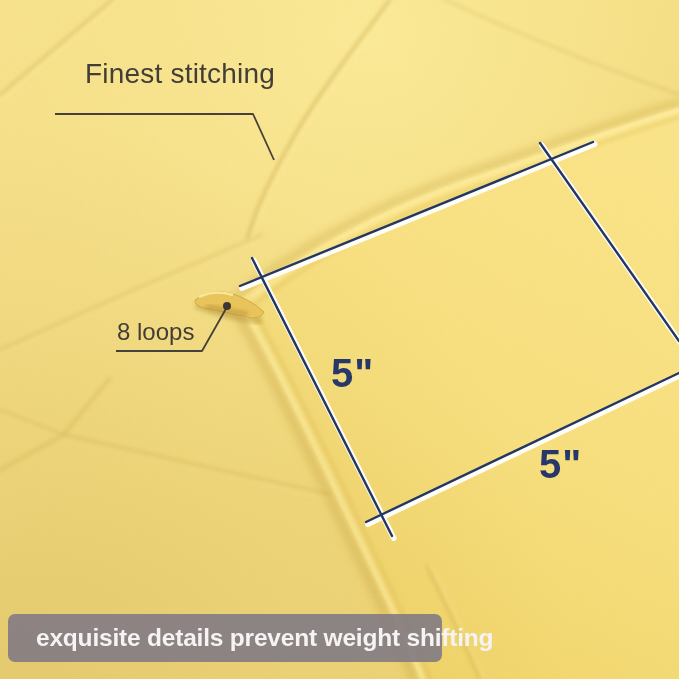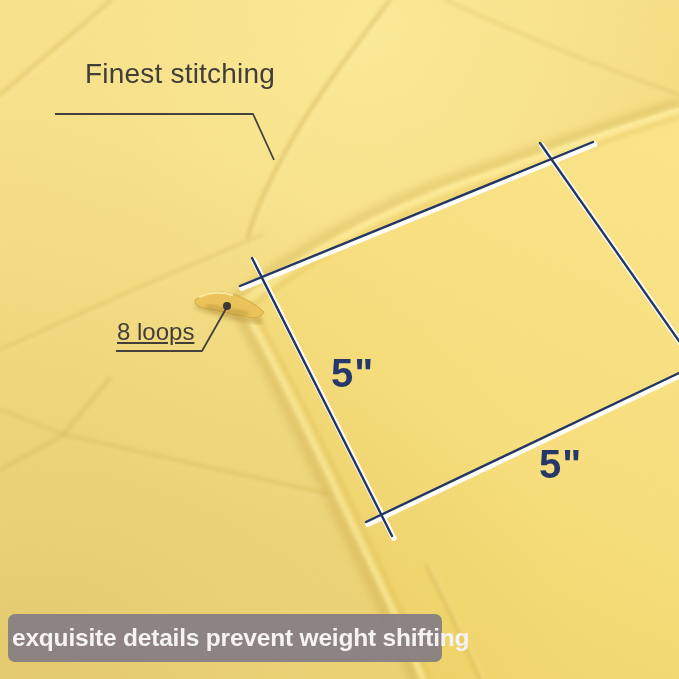--- a/index.html
+++ b/index.html
@@ -9,32 +9,32 @@
     -webkit-font-smoothing:antialiased;
   }
   .stage svg{position:absolute;left:0;top:0;}
   .label{position:absolute;color:#403b36;}
   .stitching-label{
     left:40px;top:50px;width:235px;text-align:right;
     font-size:28px;line-height:31px;letter-spacing:0.2px;color:#423d37;margin-top:8px;
   }
   .loops-label{
     left:117px;top:318px;width:90px;text-align:left;
-    font-size:24px;color:#423d37;text-decoration:underline;
+    font-size:24px;color:#423d37;
   }
   .dim-label{
     position:absolute;color:#26386a;font-size:40px;font-weight:700;
     letter-spacing:1px;
   }
   .dim-1{left:331px;top:351px;}
   .dim-2{left:539px;top:442px;}
   .banner{
     position:absolute;left:8px;top:614px;width:434px;height:48px;
     background:rgba(134,126,131,0.94);border-radius:7px;
-    display:flex;align-items:center;box-sizing:border-box;padding-left:4px;
+    display:flex;align-items:center;box-sizing:border-box;padding-left:28px;
   }
   .banner-text{
     color:#f6f3f5;font-size:24.5px;font-weight:700;letter-spacing:-0.2px;
     white-space:nowrap;
   }
 </style>
 </head>
 <body>
 
 <div class="stage">

